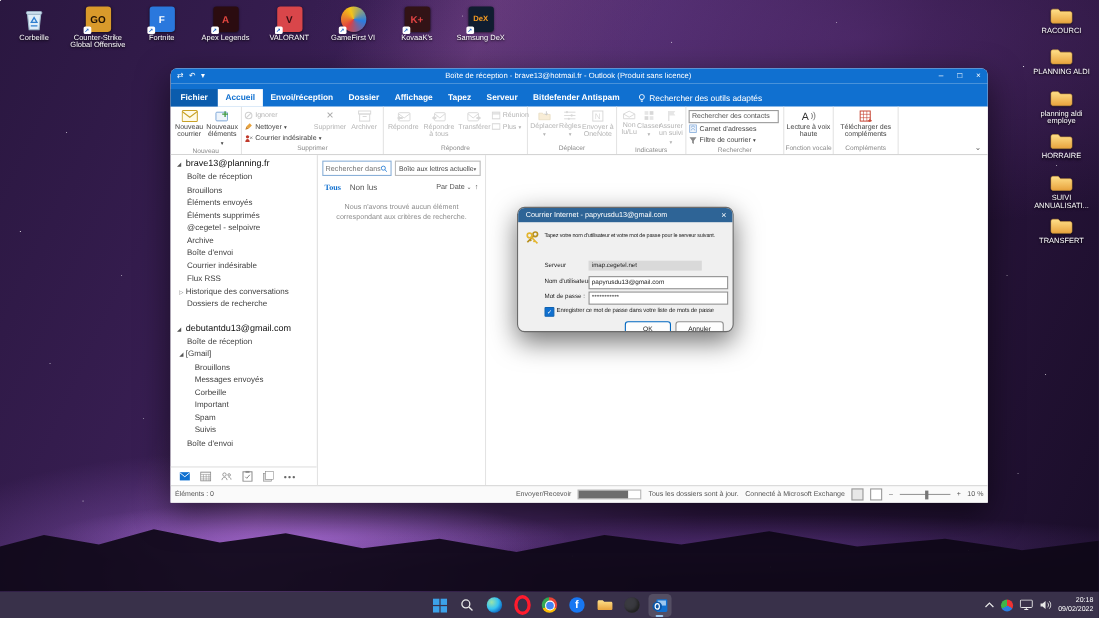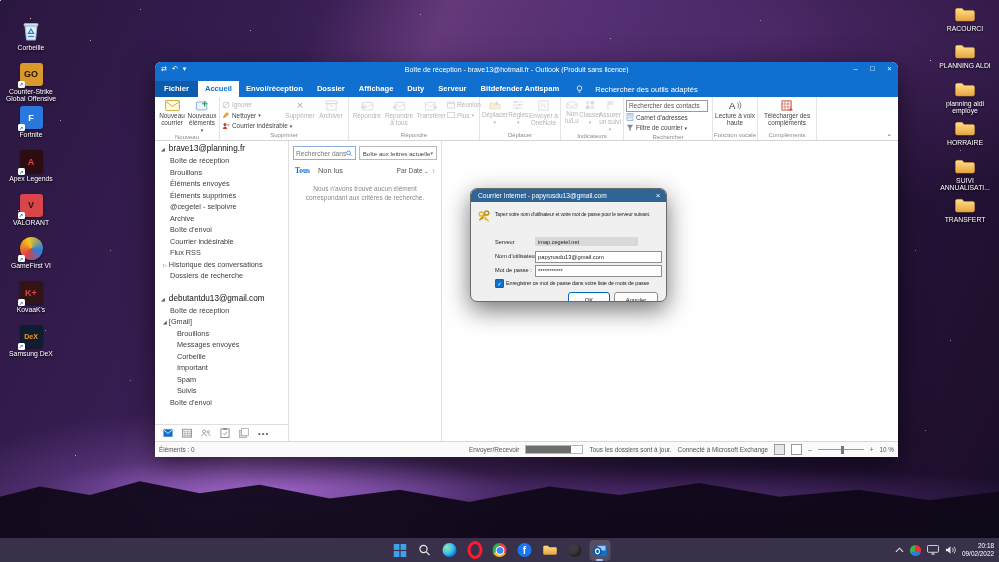--- a/index.html
+++ b/index.html
@@ -23,21 +23,21 @@
       880px 500px rgba(255,255,255,.5), 300px 520px rgba(255,255,255,.5), 520px 505px rgba(255,255,255,.45),
       700px 515px rgba(255,255,255,.5);}
   .mountains{position:absolute;left:0;top:452px;width:999px;height:86px;background:#0e0817;opacity:.92;
     clip-path:polygon(0 52%,4% 40%,9% 50%,14% 34%,20% 48%,26% 38%,33% 54%,40% 44%,47% 58%,55% 40%,
       62% 50%,70% 36%,78% 52%,86% 44%,93% 56%,100% 46%,100% 100%,0 100%);}
   .glow{position:absolute;left:0;top:448px;width:999px;height:90px;
     background:radial-gradient(ellipse 340px 46px at 28% 45%, rgba(186,120,235,.55), transparent 70%),
                radial-gradient(ellipse 500px 40px at 70% 55%, rgba(140,85,200,.35), transparent 75%);}
 
   
-  .dicol{position:absolute;left:2px;top:19px;display:flex;flex-direction:column;align-items:center;}
+  .dicol{position:absolute;left:2px;top:6px;display:flex;flex-direction:row;align-items:center;}
   .ditem{width:58px;height:43.7px;display:flex;flex-direction:column;align-items:center;}
   .tile{width:23px;height:23px;border-radius:3px;position:relative;display:flex;align-items:center;
         justify-content:center;font-size:9px;font-weight:700;box-shadow:0 1px 2px rgba(0,0,0,.5);}
   .tile.round{border-radius:50%;}
   .sc{position:absolute;left:-2px;bottom:-2px;width:7px;height:7px;background:#fff;border-radius:1.5px;
       display:flex;align-items:center;justify-content:center;}
   .sc::after{content:"↗";font-size:5px;color:#1a62c5;font-weight:700;}
   .dlab{margin-top:2px;font-size:6.8px;color:#fff;text-shadow:0 1px 2px rgba(0,0,0,.95);
         text-align:center;line-height:1.08;max-width:58px;}
 
@@ -52,21 +52,21 @@
   .titlebar{height:14px;background:#1070d0;display:flex;align-items:center;color:#fff;flex:0 0 auto;}
   .qat{display:flex;gap:5px;margin-left:6px;font-size:7px;}
   .qat span{cursor:default}
   .wtitle{flex:1;text-align:center;font-size:7px;white-space:nowrap;overflow:hidden;}
   .wctrl{display:flex;}
   .wctrl span{width:17px;text-align:center;font-size:7.5px;line-height:14px;}
   .tabsrow{height:21px;background:#1070d0;display:flex;align-items:flex-end;color:#fff;flex:0 0 auto;}
   .tab{font-size:7.6px;padding:3px 7px 4px;white-space:nowrap;font-weight:bold;}
   .tab.file{background:#0b5cad;padding:3px 9px 4px;}
   .tab.sel{background:#fff;color:#1070d0;}
-  .adaptive{display:flex;align-items:center;gap:12px;font-size:7.6px;margin-left:10px;padding-bottom:3px;}
+  .adaptive{display:flex;align-items:center;gap:3px;font-size:7.6px;margin-left:10px;padding-bottom:3px;}
 
   .ribbon{height:43px;background:#fff;border-bottom:1px solid #d4d4d4;display:flex;flex:0 0 auto;
           font-size:6.4px;color:#444;position:relative;}
   .rgroup{border-right:1px solid #e4e4e4;position:relative;display:flex;flex-direction:column;flex:0 0 auto;}
   .rbtns{flex:1;display:flex;align-items:flex-start;padding:2px 2px 0;}
   .rname{height:9px;text-align:center;font-size:6px;color:#8a8a8a;line-height:8px;}
   .rlarge{display:flex;flex-direction:column;align-items:center;text-align:center;width:34px;gap:1px;padding-top:1px;}
   .rlarge .rlab{line-height:1.1;}
   .rstack{display:flex;flex-direction:column;justify-content:flex-start;gap:1px;padding-top:1px;}
   .rsmall{display:flex;align-items:center;gap:2px;height:9.5px;white-space:nowrap;}
@@ -302,21 +302,21 @@
       <span>×</span>
     </div>
   </div>
 
   <div class="tabsrow">
     <span class="tab file">Fichier</span>
     <span class="tab sel">Accueil</span>
     <span class="tab">Envoi/réception</span>
     <span class="tab">Dossier</span>
     <span class="tab">Affichage</span>
-    <span class="tab">Duty</span>
+    <span class="tab">Tapez</span>
     <span class="tab">Serveur</span>
     <span class="tab">Bitdefender Antispam</span>
     <span class="adaptive">
       <svg width="7" height="9" viewBox="0 0 8 10">
           <circle cx="4" cy="3.5" r="2.6" fill="none" stroke="#fff" stroke-width=".9"></circle>
           <path d="M2.8 6.5h2.4M3 8h2" stroke="#fff" stroke-width=".9"></path>
         </svg>
       <span>Rechercher des outils adaptés</span>
     </span>
   </div>

